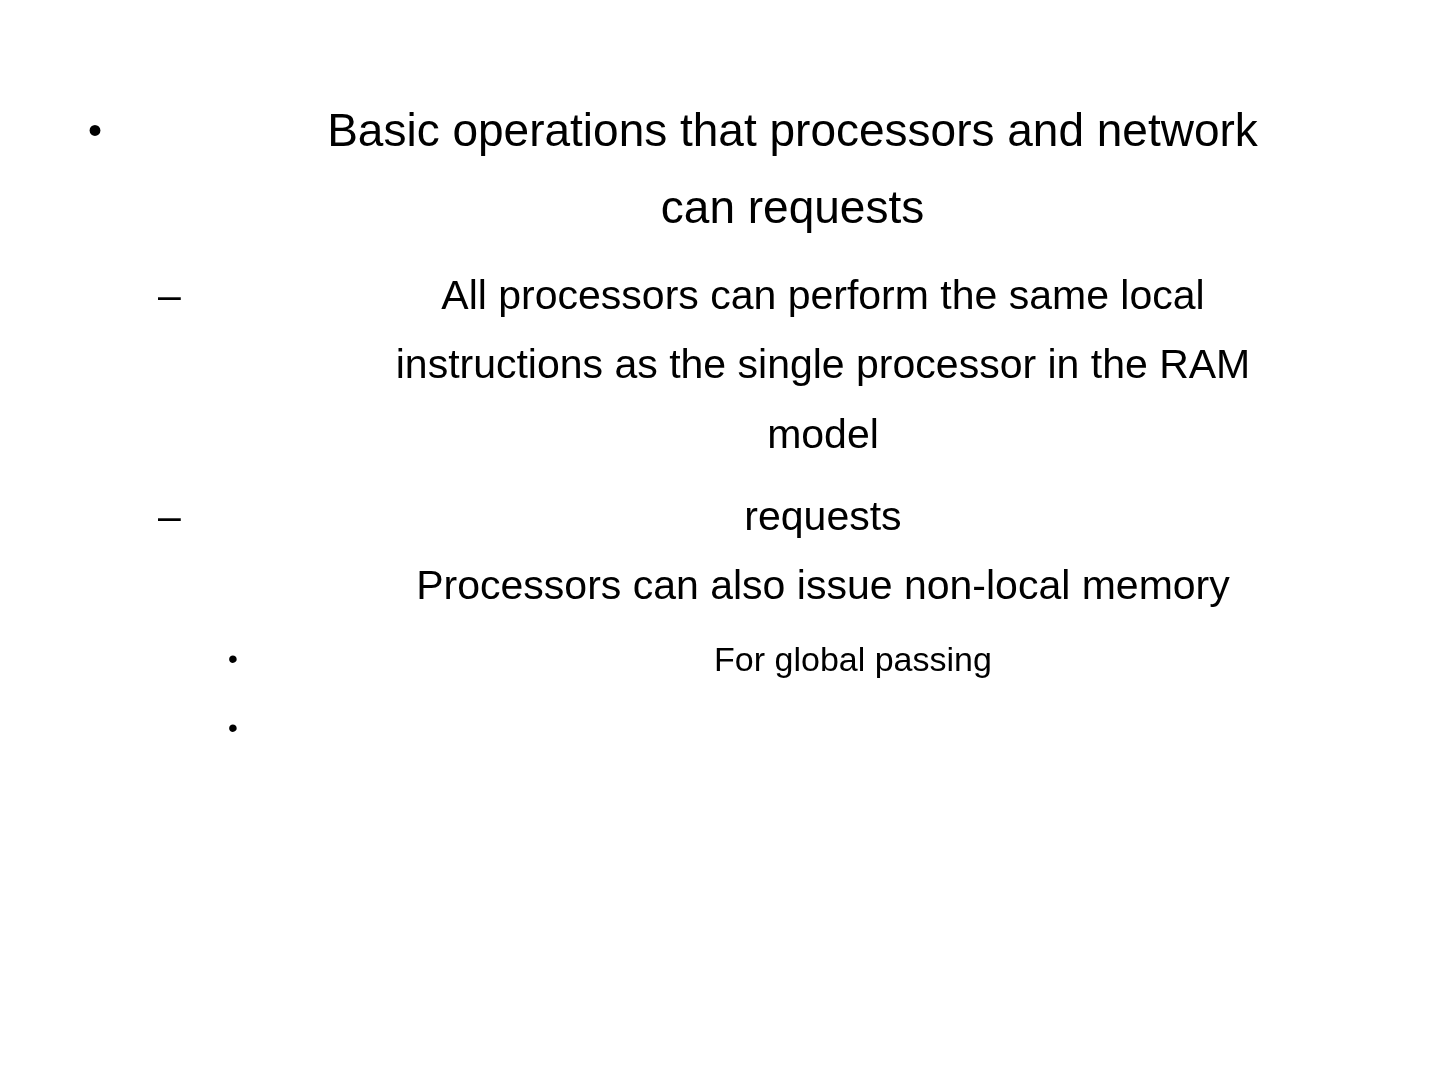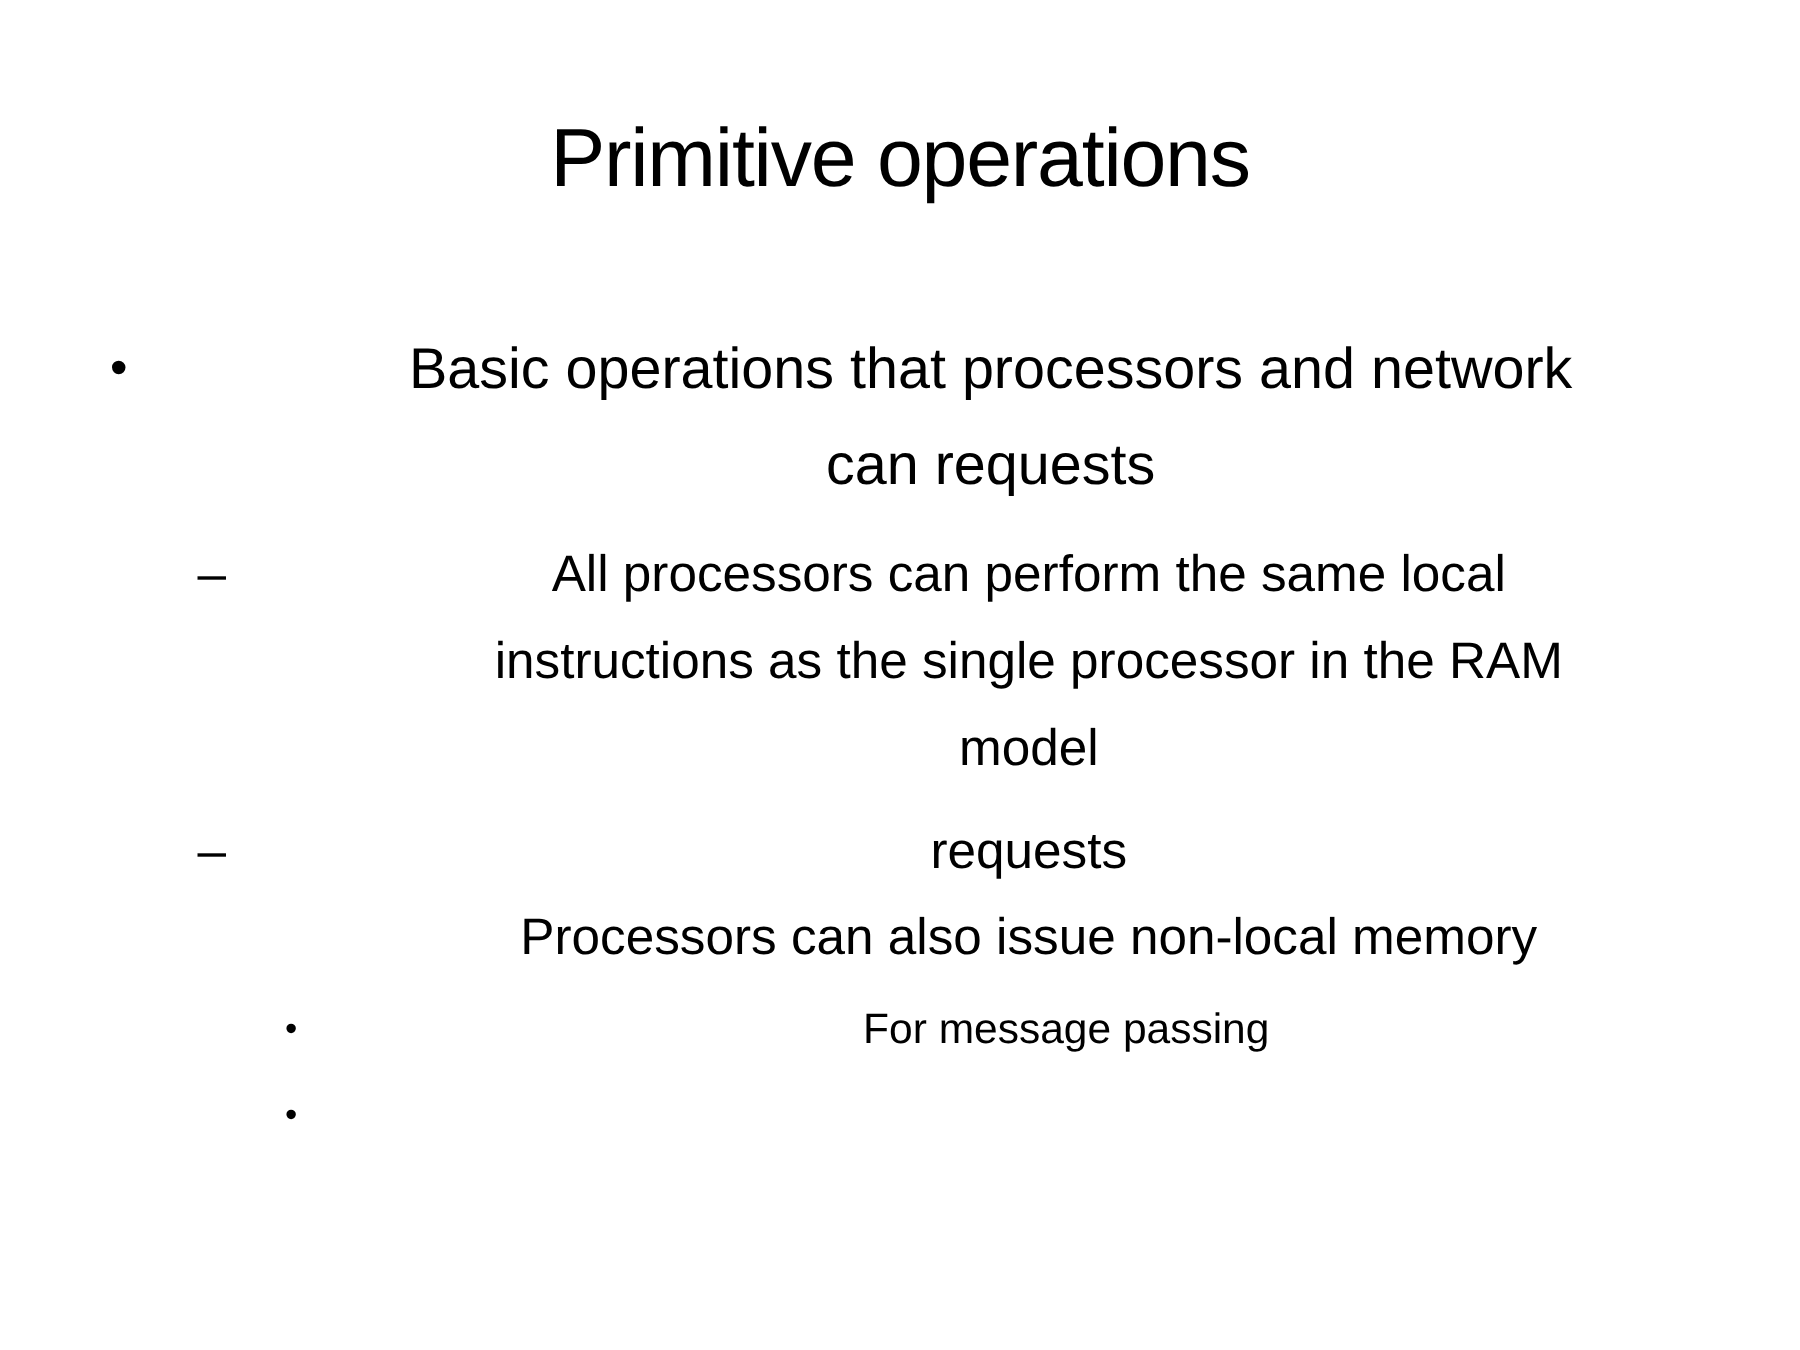--- a/index.html
+++ b/index.html
@@ -58,21 +58,20 @@
     font-size: 34px;
     line-height: 1.55;
     margin-bottom: 16px;
   }
   .l3 .marker { width: 38px; font-size: 28px; line-height: 1.88; }
 </style>
 </head>
 <body>
 
 <div class="slide">
-  <h1 class="title">Primitive operations</h1>
 
   <div class="content">
 
     <div class="item l1">
       <span class="marker">•</span>
       <div class="text">
         <div>Basic operations that processors and network</div>
         <div>can requests</div>
       </div>
     </div>
@@ -90,21 +89,21 @@
       <span class="marker">–</span>
       <div class="text">
         <div>requests</div>
         <div>Processors can also issue non-local memory</div>
       </div>
     </div>
 
     <div class="item l3">
       <span class="marker">•</span>
       <div class="text">
-        <div>For message passing</div>
+        <div>For global passing</div>
       </div>
     </div>
 
     <div class="item l3">
       <span class="marker">•</span>
     </div>
 
   </div>
 </div>
 

